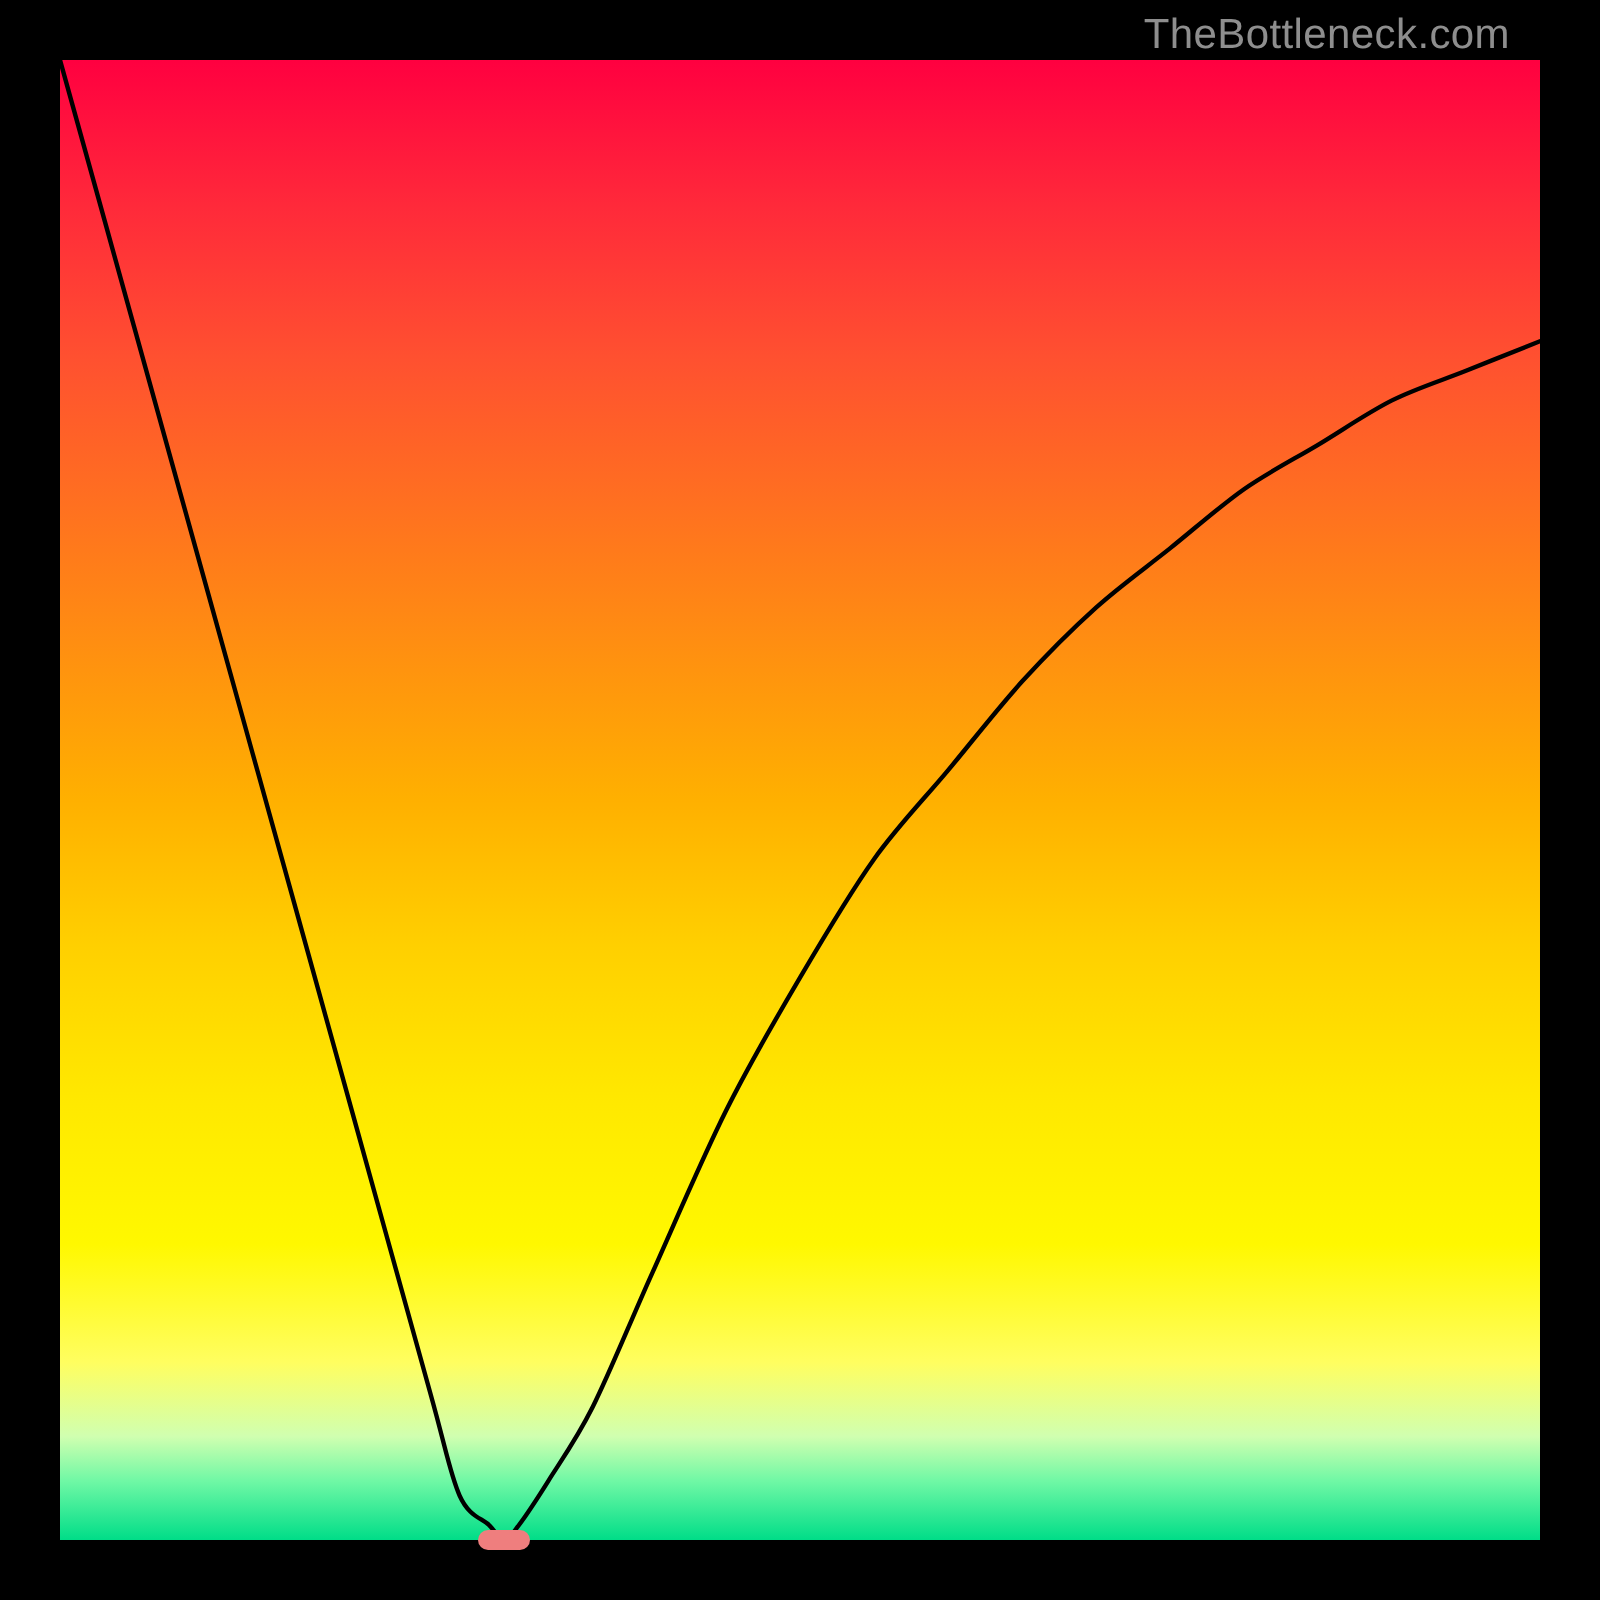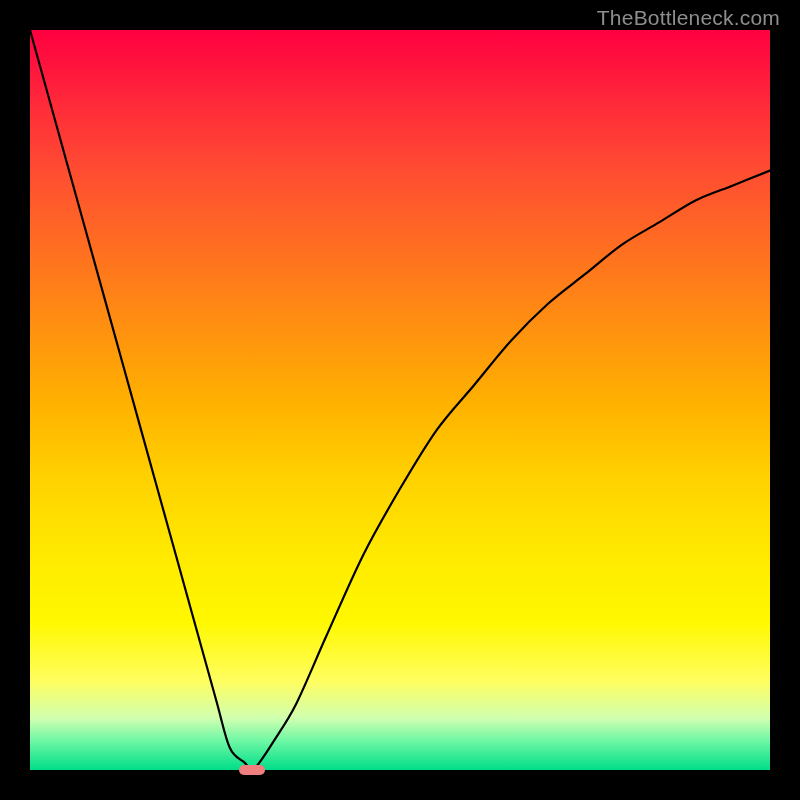--- a/index.html
+++ b/index.html
@@ -32,21 +32,21 @@
       #ffe800 70%,
       #fff800 80%,
       #fffe60 88%,
       #d0ffb0 93%,
       #70f8a5 96%,
       #00dd88 100%);
   }
   .watermark {
     position: absolute;
     top: 6px;
-    right: 20px;
+    right: 45px;
     font-family: Arial, Helvetica, sans-serif;
     font-size: 21px;
     font-weight: 500;
     color: #8e8e8e;
     letter-spacing: 0.2px;
   }
   svg.curve {
     position: absolute;
     left: 0;
     top: 0;

